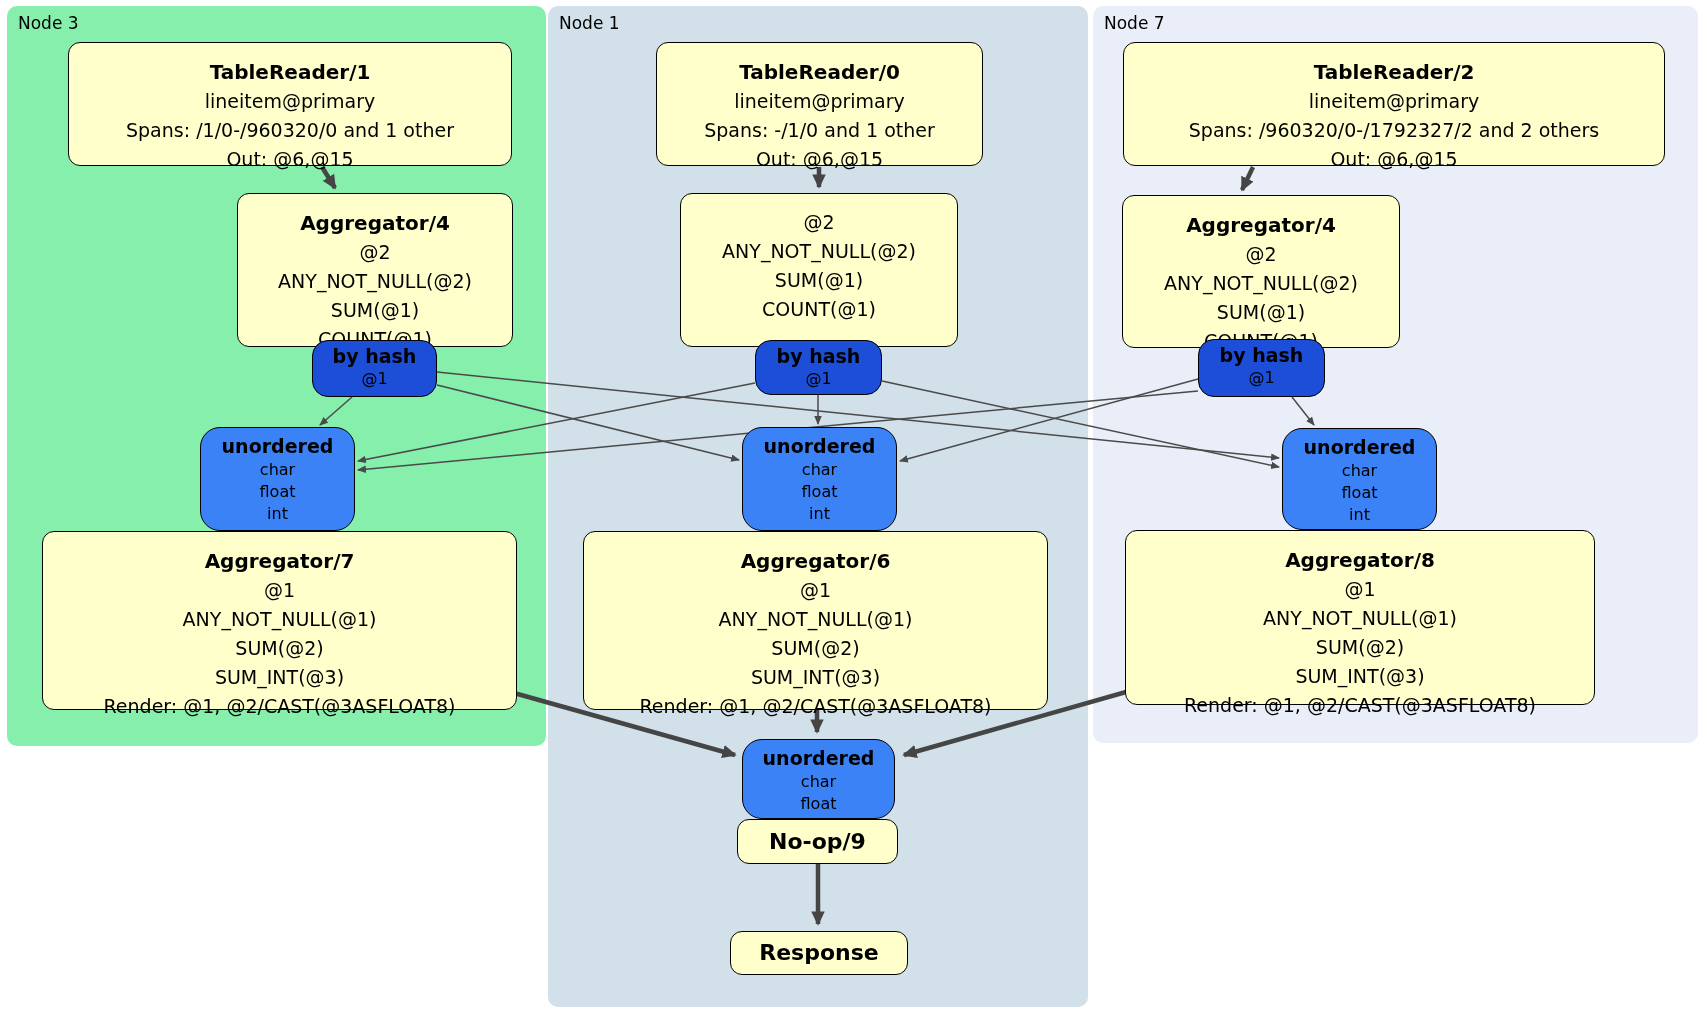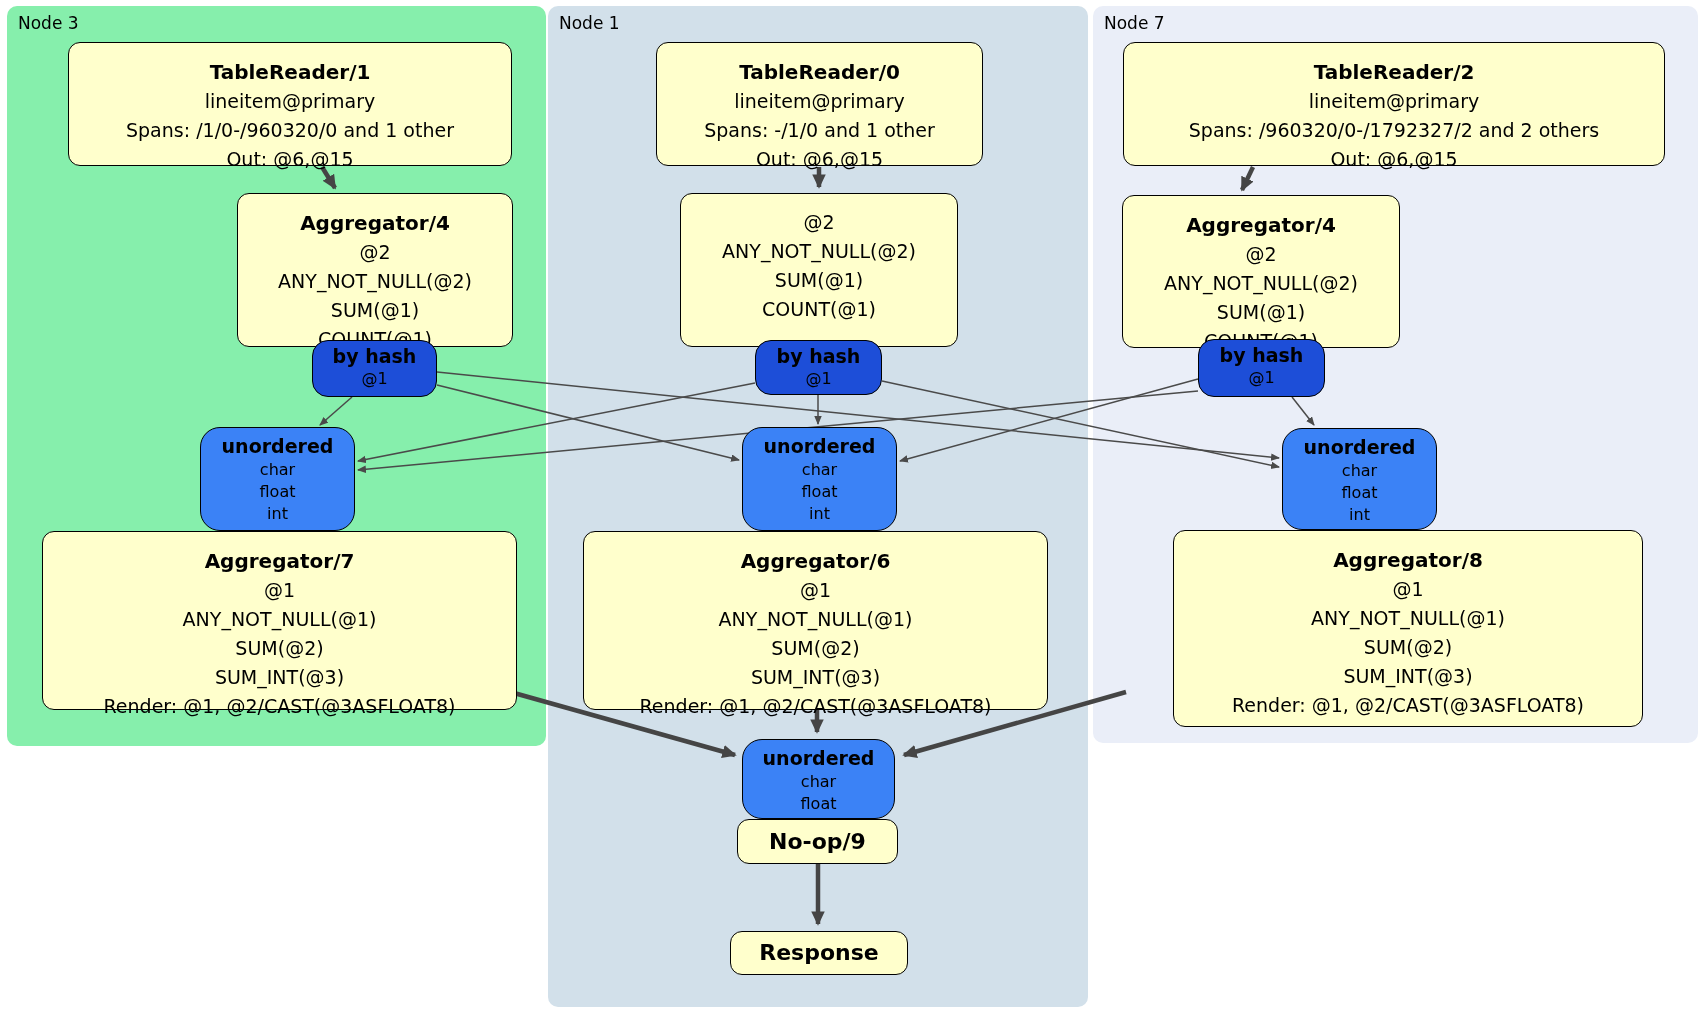--- a/index.html
+++ b/index.html
@@ -118,21 +118,21 @@
     <div class="br">Spans: /960320/0-/1792327/2 and 2 others</div>
     <div class="br">Out: @6,@15</div>
   </div>
   <div class="nodebox ybox" style="left:1122px;top:195px;width:278px;height:153px;">
     <div class="bt">Aggregator/4</div>
     <div class="br">@2</div>
     <div class="br">ANY_NOT_NULL(@2)</div>
     <div class="br">SUM(@1)</div>
     <div class="br">COUNT(@1)</div>
   </div>
-  <div class="nodebox ybox" style="left:1125px;top:530px;width:470px;height:197px;margin-left:48px;">
+  <div class="nodebox ybox" style="left:1125px;top:530px;width:470px;height:175px;">
     <div class="bt">Aggregator/8</div>
     <div class="br">@1</div>
     <div class="br">ANY_NOT_NULL(@1)</div>
     <div class="br">SUM(@2)</div>
     <div class="br">SUM_INT(@3)</div>
     <div class="br">Render: @1, @2/CAST(@3ASFLOAT8)</div>
   </div>
 
   <div class="nodebox router" style="left:312px;top:340px;width:125px;height:57px;">
     <div class="rt">by hash</div>

